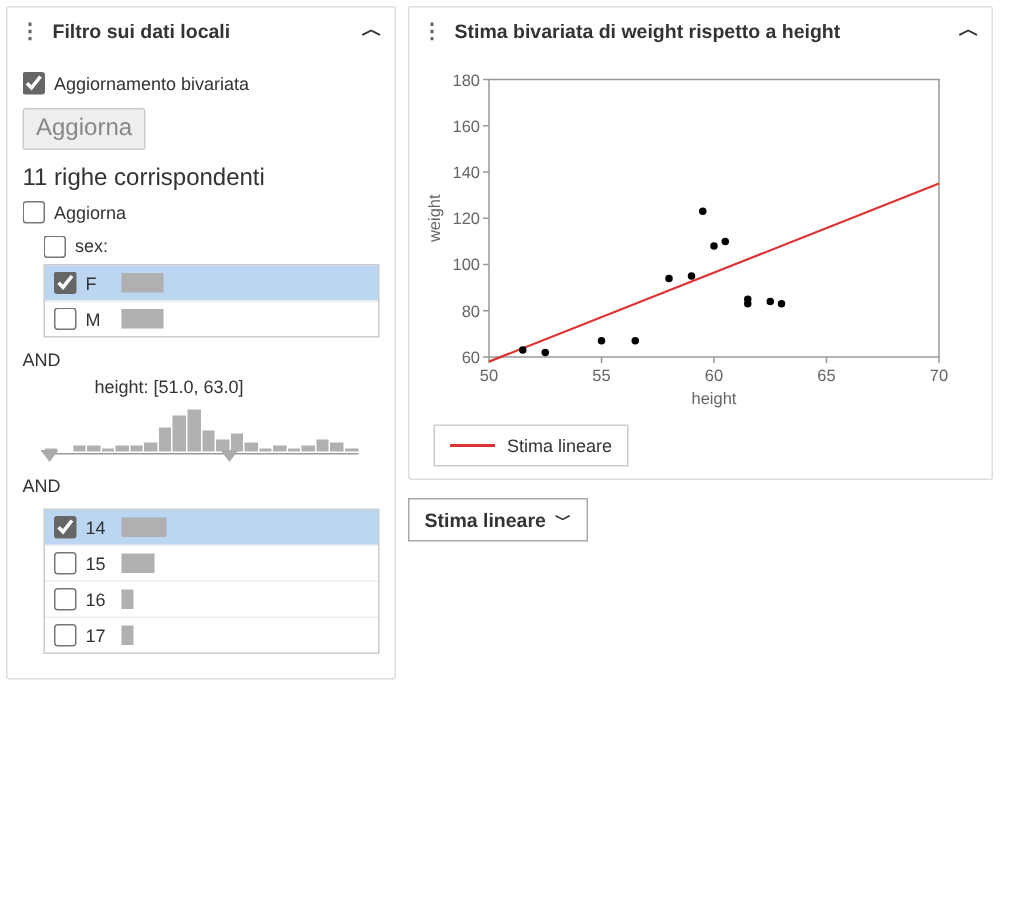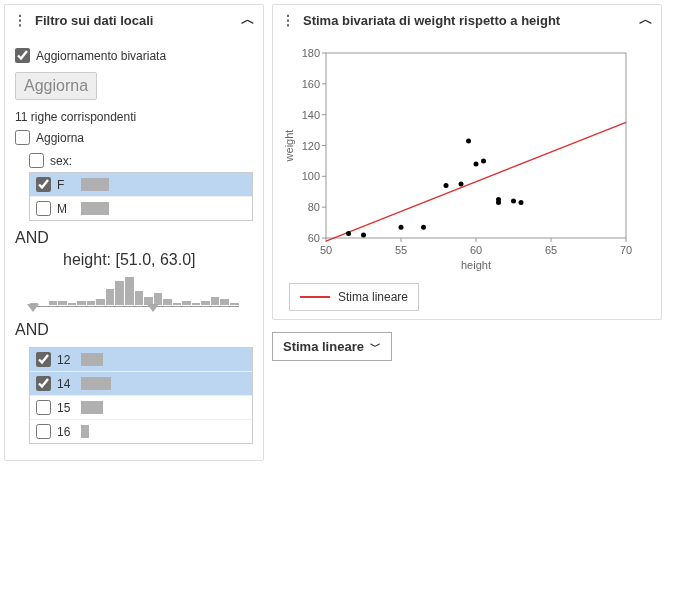--- a/index.html
+++ b/index.html
@@ -8,33 +8,33 @@
 .panel { border: 1px solid #ddd; border-radius: 2px; }
 .panel-left { width: 260px; }
 .panel-right { width: 390px; }
 .panel-header { display: flex; align-items: center; padding: 6px 8px; font-weight: bold; font-size: 13px; }
 .panel-header .caret { margin-left: auto; font-size: 14px; }
 .drag-icon { font-size: 14px; margin-right: 8px; color: #666; }
 .panel-body { padding: 8px 10px; }
 .cb-row { display: flex; align-items: center; margin: 5px 0; }
 .cb-row input[type=checkbox] { width: 15px; height: 15px; margin-right: 6px; accent-color: #666; }
 .btn { display: inline-block; padding: 4px 8px; background: #eee; border: 1px solid #ccc; border-radius: 2px; font-size: 16px; color: #888; margin: 4px 0; }
-.status-text { margin: 6px 0; font-size: 12px; }
+.status-text { margin: 6px 0; font-size: 16px; }
 .filter-block { margin: 8px 0; }
-.filter-label { display: flex; align-items: center; margin: 0 0 4px 14px; }
+.filter-label { display: flex; margin: 0 0 4px 14px; }
 .filter-label input { width: 15px; height: 15px; margin-right: 6px; }
 .filter-options { border: 1px solid #ccc; margin-left: 14px; }
 .opt-row { display: flex; align-items: center; padding: 4px 6px; border-bottom: 1px solid #eee; }
 .opt-row:last-child { border-bottom: none; }
 .opt-row.sel { background: #bcd5f0; }
 .opt-row input { width: 15px; height: 15px; margin-right: 6px; accent-color: #666; }
 .opt-row .label { width: 24px; }
 .bar { height: 13px; background: #b0b0b0; display: inline-block; }
-.and-label { margin: 8px 0 4px 0; font-size: 16px; }
-.range-label { margin-left: 14px; font-size: 16px; padding-left: 34px; }
+.and-label { margin: 8px 0 4px 0; font-size: 12px; }
+.range-label { margin-left: 14px; font-size: 12px; padding-left: 34px; }
 .histo { margin: 4px 14px 0 14px; height: 40px; position: relative; }
 .histo-bars { position: absolute; bottom: 8px; left: 0; right: 0; display: flex; align-items: flex-end; height: 30px; }
 .histo-bars div { flex: 1; background: #b0b0b0; margin: 0 0.5px; }
 .histo-axis { position: absolute; bottom: 6px; left: 0; right: 0; height: 1px; background: #999; }
 .histo-axis::before, .histo-axis::after { content:''; position:absolute; bottom:-5px; width:0; height:0; border-left:6px solid transparent; border-right:6px solid transparent; border-top:8px solid #aaa; }
 .histo-axis::before { left: -2px; }
 .histo-axis::after { right: 80px; }
 
 .chart-area { padding: 8px; }
 .plot { position: relative; width: 360px; height: 230px; }
@@ -115,36 +115,36 @@
             <div style="height: 2px;"></div>
           </div>
         <div class="histo-axis"></div>
       </div>
 
       <div class="and-label">AND</div>
       <div class="filter-block">
         <div class="filter-options" id="age-opts">
             <div class="opt-row sel">
               <input type="checkbox" checked="" style="">
-              <span class="label">12</span>
-              <span class="bar" style="width:22px"></span>
-            </div>
-            <div class="opt-row sel">
-              <input type="checkbox" checked="" style="">
               <span class="label">14</span>
               <span class="bar" style="width:30px"></span>
             </div>
             <div class="opt-row">
               <input type="checkbox" style="">
               <span class="label">15</span>
               <span class="bar" style="width:22px"></span>
             </div>
             <div class="opt-row">
               <input type="checkbox" style="">
               <span class="label">16</span>
+              <span class="bar" style="width:8px"></span>
+            </div>
+            <div class="opt-row">
+              <input type="checkbox" style="">
+              <span class="label">17</span>
               <span class="bar" style="width:8px"></span>
             </div>
           </div>
       </div>
     </div>
   </div>
 
   <div>
     <div class="panel panel-right">
       <div class="panel-header">

